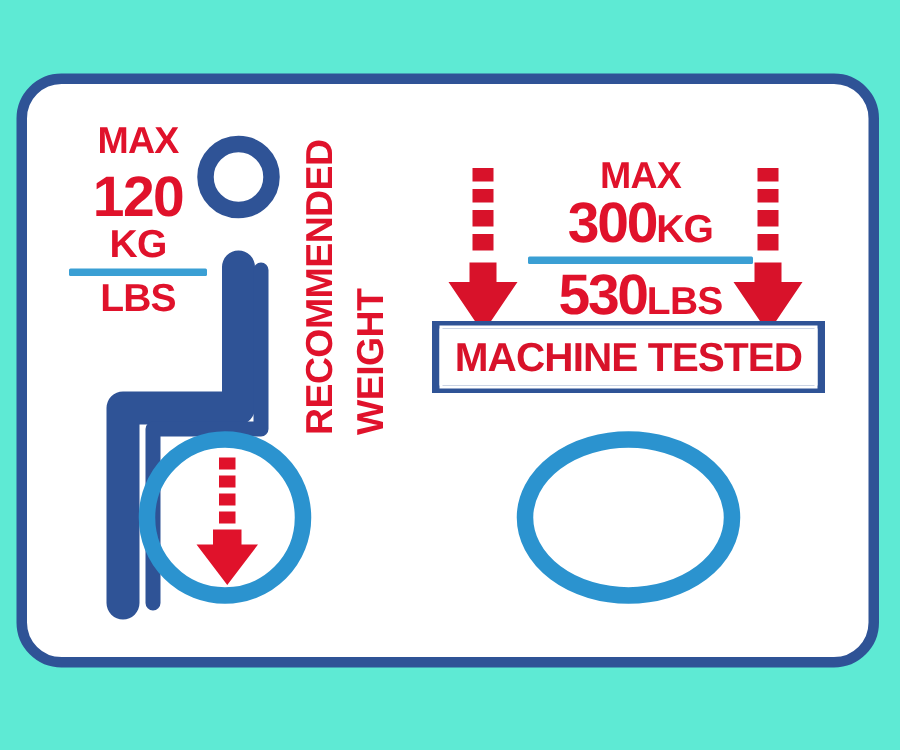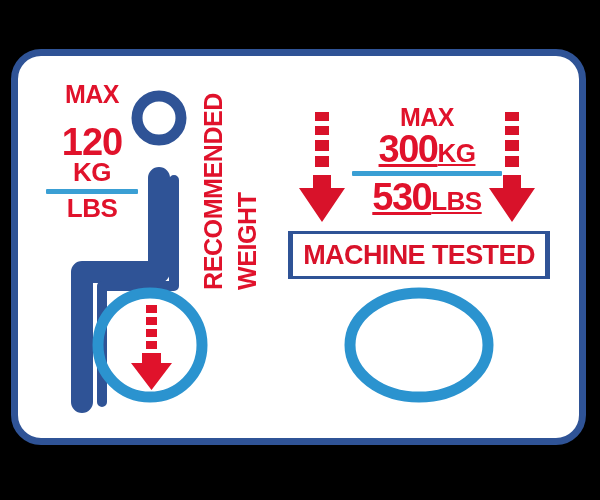--- a/index.html
+++ b/index.html
@@ -7,21 +7,21 @@
     padding: 0;
     background: #ffffff;
   }
   body {
     font-family: "Liberation Sans", sans-serif;
   }
   #label-root {
     position: relative;
     width: 600px;
     height: 500px;
-    background: #000000;
+    background: #5eead4;
     overflow: hidden;
   }
 
   
   .outer-border {
     position: absolute;
     left: 11px;
     top: 49px;
     width: 575px;
     height: 396px;
@@ -55,21 +55,21 @@
   }
   .left-stats .ln-max {
     font-size: 25px;
     font-weight: bold;
     letter-spacing: -0.5px;
   }
   .left-stats .ln-big {
     font-size: 38px;
     font-weight: bold;
     letter-spacing: -1px;
-    margin-top: 17px;
+    margin-top: 7px;
   }
   .left-stats .ln-unit {
     font-size: 26px;
     font-weight: bold;
     letter-spacing: -0.5px;
     margin-top: -1px;
   }
   .divider {
     height: 5px;
     background: #3a9fd4;
@@ -107,41 +107,40 @@
   .right-stats .ln-max {
     font-size: 25px;
     font-weight: bold;
     letter-spacing: -0.5px;
   }
   .right-row {
     display: flex;
     align-items: baseline;
     justify-content: center;
     gap: 0;
-    text-decoration: underline;
   }
   .right-row .num {
     font-size: 38px;
     font-weight: bold;
     letter-spacing: -1.5px;
   }
   .right-row .unit {
     font-size: 26px;
     font-weight: bold;
     letter-spacing: -0.5px;
   }
   .right-stats .divider {
     margin: 3px 0 2px 0;
   }
 
   
   .tested-box {
     position: absolute;
     left: 288px;
-    top: 231px;
+    top: 214px;
     width: 262px;
     height: 48px;
     border: 5px solid #2f5396;
     box-sizing: border-box;
     background: #ffffff;
     display: flex;
     align-items: center;
     justify-content: center;
   }
   .tested-box .inner {

